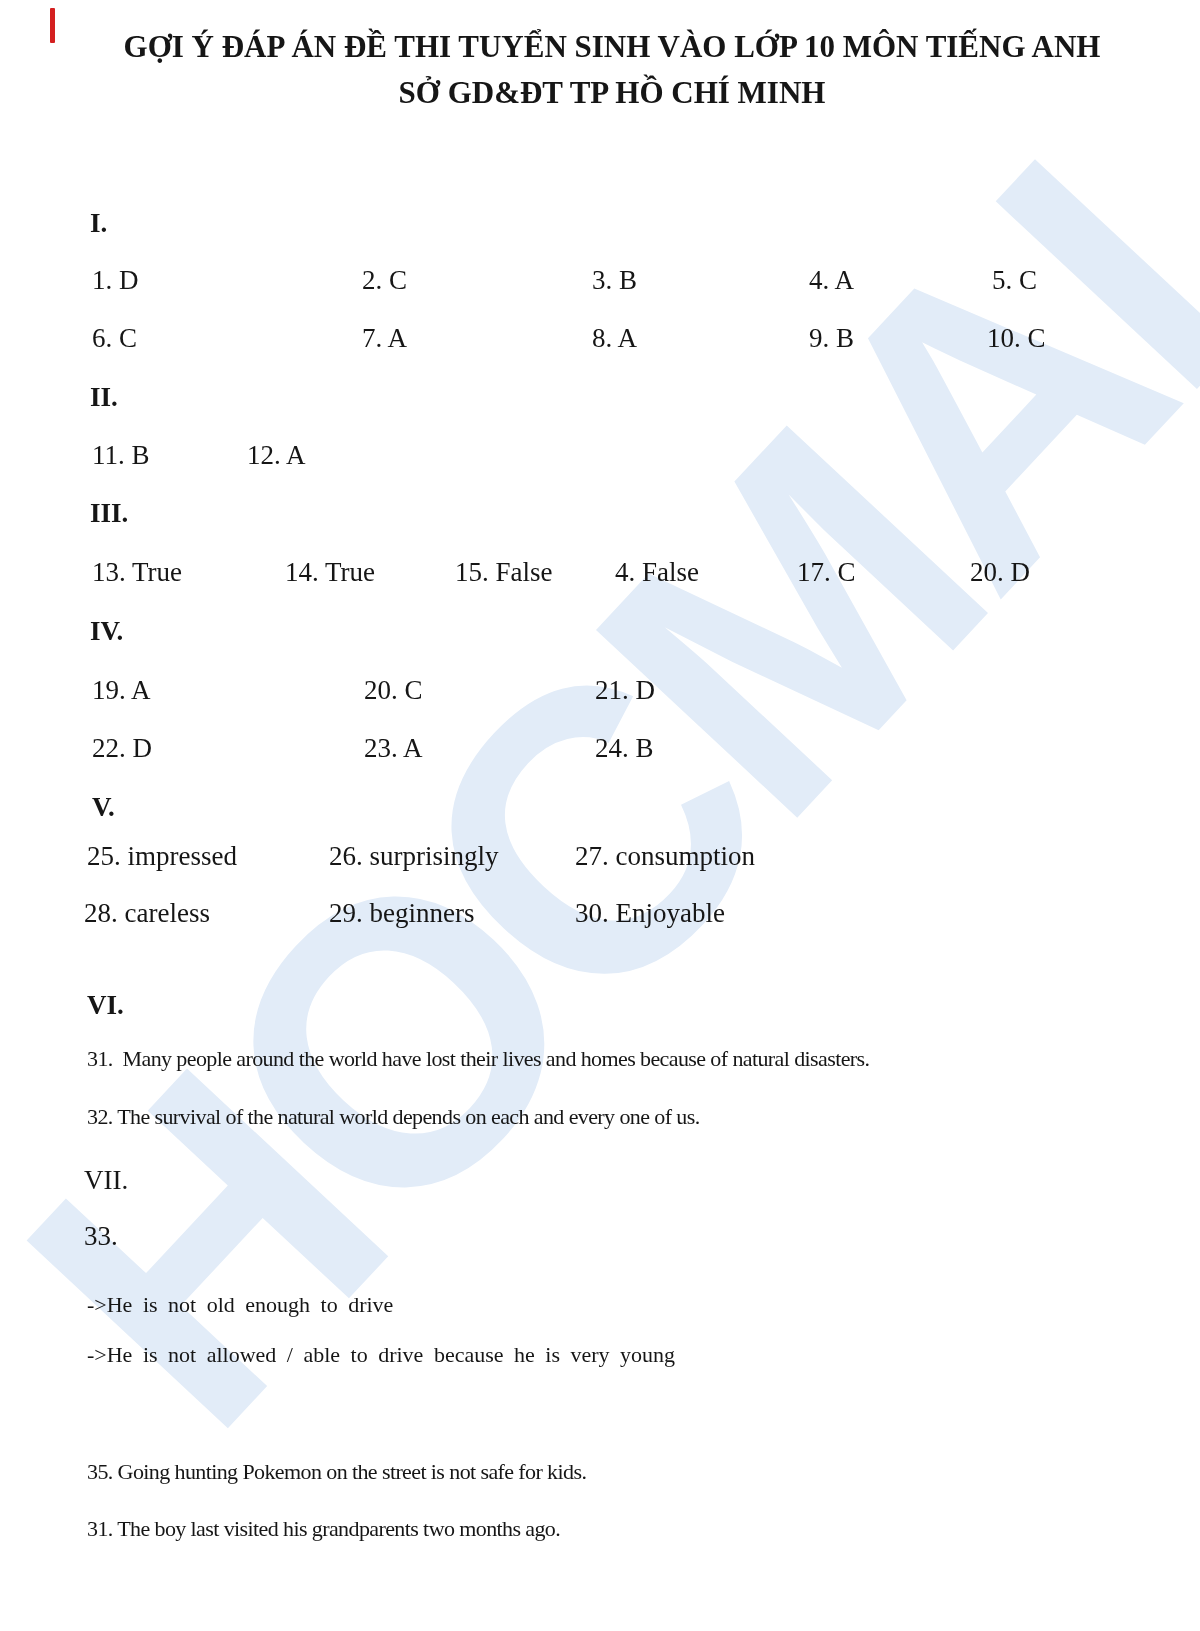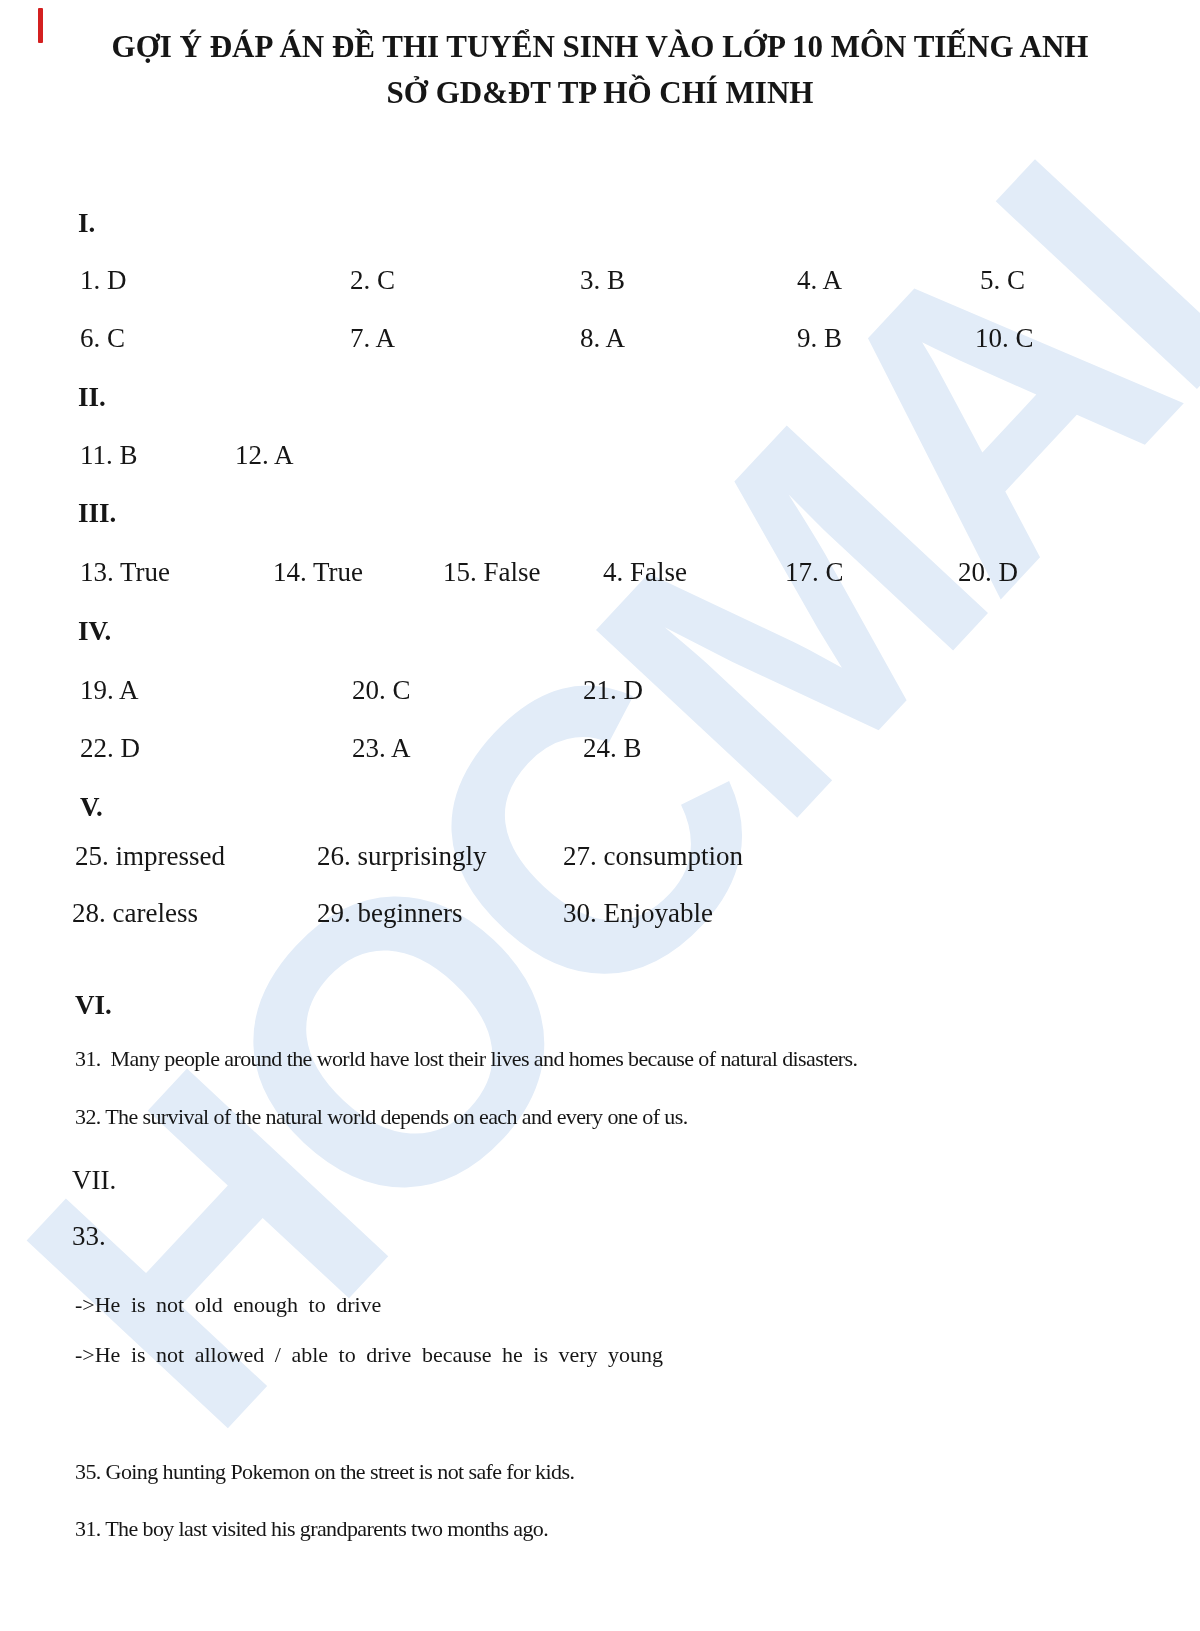--- a/index.html
+++ b/index.html
@@ -23,21 +23,21 @@
     transform-origin: center center;
     font-family: "Liberation Sans", "DejaVu Sans", sans-serif;
     font-weight: bold;
     font-size: 400px;
     letter-spacing: -18px;
     color: #e2ecf8;
     z-index: 0;
     user-select: none;
     white-space: nowrap;
   }
-  .content { position: absolute; left: 0; top: 0; width: 1100px; height: 1631px; z-index: 1; }
+  .content { position: absolute; left: 12px; top: 0; width: 1100px; height: 1631px; z-index: 1; }
   .red-marker {
     position: absolute;
     left: 38px;
     top: 8px;
     width: 5px;
     height: 35px;
     background: #d42020;
     border-radius: 1px;
   }
   .title {

